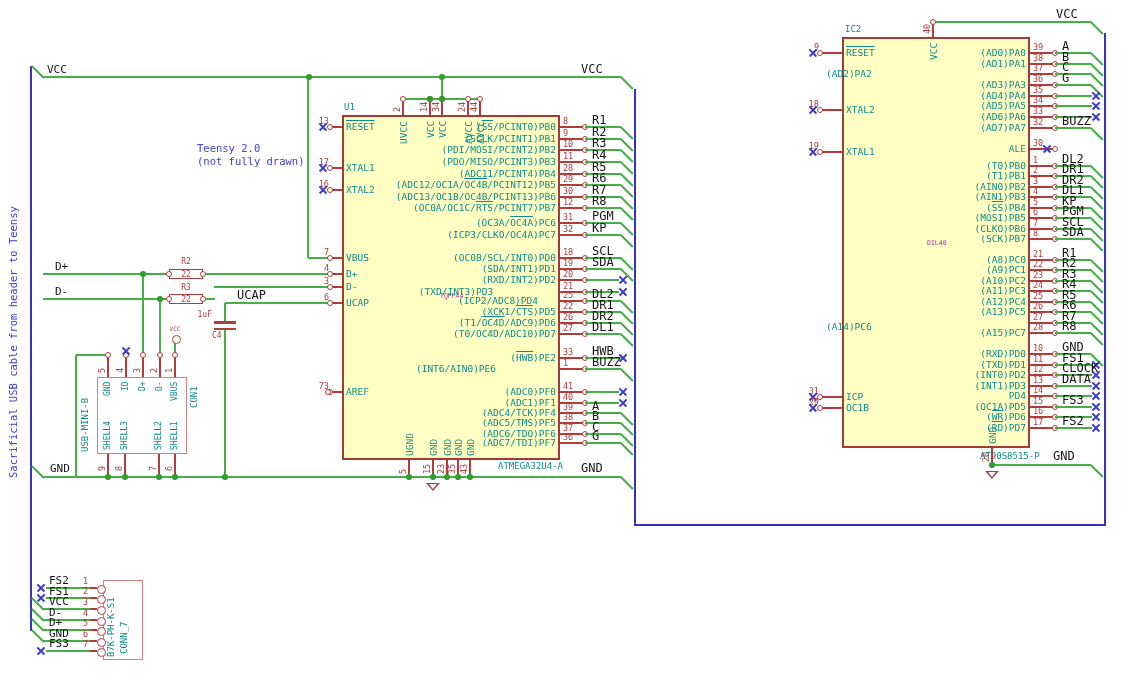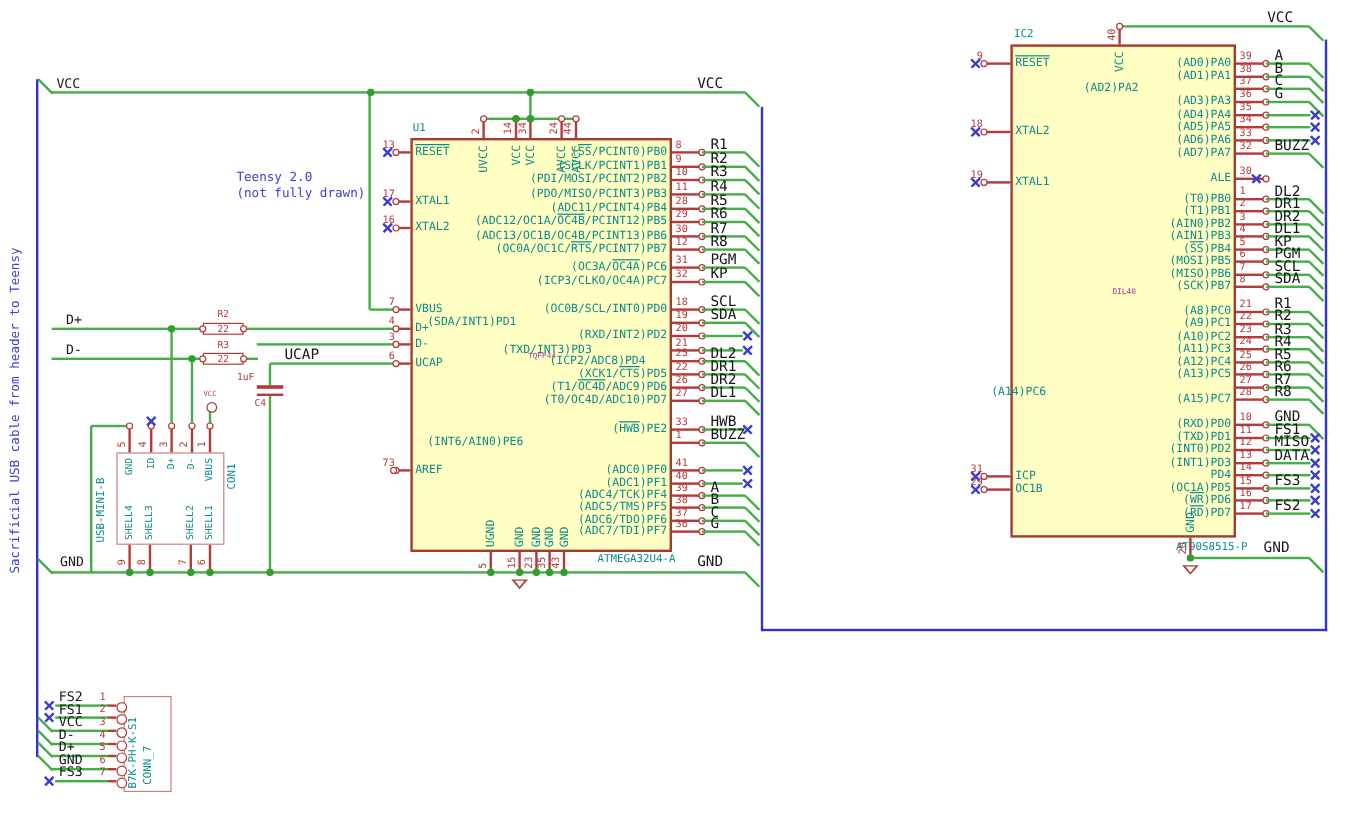--- a/index.html
+++ b/index.html
@@ -197,21 +197,21 @@
       <div class="abs pinline" style="left: 560px; top: 257.25px; width: 25px; height: 1.5px;"></div>
       <div class="abs ring" style="left: 582px; top: 255px;"></div>
       <div class="abs pn" style="left: 563px; top: 248px; width: 20px;">18</div>
       <div class="abs pname" style="left: 356px; top: 253px; width: 200px; text-align: right;">(OC0B/SCL/INT0)PD0</div>
       <div class="abs wire" style="left: 585px; top: 257.25px; width: 36px; height: 1.5px;"></div>
       <div class="abs wire" style="left: 621px; top: 257.25px; width: 17px; height: 1.5px; transform: rotate(45deg); transform-origin: 0px 50%;"></div>
       <div class="abs nl" style="left: 592px; top: 245px;">SCL</div>
       <div class="abs pinline" style="left: 560px; top: 268.25px; width: 25px; height: 1.5px;"></div>
       <div class="abs ring" style="left: 582px; top: 266px;"></div>
       <div class="abs pn" style="left: 563px; top: 259px; width: 20px;">19</div>
-      <div class="abs pname" style="left: 356px; top: 264px; width: 200px; ">(SDA/INT1)PD1</div>
+      <div class="abs pname" style="left: 356px; top: 264px; width: 200px; text-align: right;">(SDA/INT1)PD1</div>
       <div class="abs wire" style="left: 585px; top: 268.25px; width: 36px; height: 1.5px;"></div>
       <div class="abs wire" style="left: 621px; top: 268.25px; width: 17px; height: 1.5px; transform: rotate(45deg); transform-origin: 0px 50%;"></div>
       <div class="abs nl" style="left: 592px; top: 256px;">SDA</div>
       <div class="abs pinline" style="left: 560px; top: 279.25px; width: 25px; height: 1.5px;"></div>
       <div class="abs ring" style="left: 582px; top: 277px;"></div>
       <div class="abs pn" style="left: 563px; top: 270px; width: 20px;">20</div>
       <div class="abs pname" style="left: 356px; top: 275px; width: 200px; text-align: right;">(RXD/INT2)PD2</div>
       <div class="abs wire" style="left: 585px; top: 279.25px; width: 34px; height: 1.5px;"></div>
       <div class="abs ncxm" style="left: 618.5px; top: 275.5px;"></div>
       <div class="abs pinline" style="left: 560px; top: 291.25px; width: 25px; height: 1.5px;"></div>
@@ -251,21 +251,21 @@
       <div class="abs pinline" style="left: 560px; top: 357.25px; width: 25px; height: 1.5px;"></div>
       <div class="abs ring" style="left: 582px; top: 355px;"></div>
       <div class="abs pn" style="left: 563px; top: 348px; width: 20px;">33</div>
       <div class="abs pname" style="left: 356px; top: 353px; width: 200px; text-align: right;">(<span class="ov">HWB</span>)PE2</div>
       <div class="abs wire" style="left: 585px; top: 357.25px; width: 34px; height: 1.5px;"></div>
       <div class="abs ncxm" style="left: 618.5px; top: 353.5px;"></div>
       <div class="abs nl" style="left: 592px; top: 345px;">HWB</div>
       <div class="abs pinline" style="left: 560px; top: 368.25px; width: 25px; height: 1.5px;"></div>
       <div class="abs ring" style="left: 582px; top: 366px;"></div>
       <div class="abs pn" style="left: 563px; top: 359px; width: 20px;">1</div>
-      <div class="abs pname" style="left: 356px; top: 364px; width: 200px; text-align: left;">(INT6/AIN0)PE6</div>
+      <div class="abs pname" style="left: 356px; top: 364px; width: 200px; text-align: center;">(INT6/AIN0)PE6</div>
       <div class="abs wire" style="left: 585px; top: 368.25px; width: 36px; height: 1.5px;"></div>
       <div class="abs wire" style="left: 621px; top: 368.25px; width: 17px; height: 1.5px; transform: rotate(45deg); transform-origin: 0px 50%;"></div>
       <div class="abs nl" style="left: 592px; top: 356px;">BUZZ</div>
       <div class="abs pinline" style="left: 560px; top: 391.25px; width: 25px; height: 1.5px;"></div>
       <div class="abs ring" style="left: 582px; top: 389px;"></div>
       <div class="abs pn" style="left: 563px; top: 382px; width: 20px;">41</div>
       <div class="abs pname" style="left: 356px; top: 387px; width: 200px; text-align: right;">(ADC0)PF0</div>
       <div class="abs wire" style="left: 585px; top: 391.25px; width: 34px; height: 1.5px;"></div>
       <div class="abs ncxm" style="left: 618.5px; top: 387.5px;"></div>
       <div class="abs pinline" style="left: 560px; top: 402.25px; width: 25px; height: 1.5px;"></div>
@@ -376,21 +376,21 @@
       <div class="abs pinline" style="left: 1030px; top: 63.25px; width: 25px; height: 1.5px;"></div>
       <div class="abs ring" style="left: 1052px; top: 61px;"></div>
       <div class="abs pn" style="left: 1033px; top: 54px; width: 20px;">38</div>
       <div class="abs pname" style="left: 826px; top: 59px; width: 200px; text-align: right;">(AD1)PA1</div>
       <div class="abs wire" style="left: 1055px; top: 63.25px; width: 36px; height: 1.5px;"></div>
       <div class="abs wire" style="left: 1091px; top: 63.25px; width: 17px; height: 1.5px; transform: rotate(45deg); transform-origin: 0px 50%;"></div>
       <div class="abs nl" style="left: 1062px; top: 51px;">B</div>
       <div class="abs pinline" style="left: 1030px; top: 73.25px; width: 25px; height: 1.5px;"></div>
       <div class="abs ring" style="left: 1052px; top: 71px;"></div>
       <div class="abs pn" style="left: 1033px; top: 64px; width: 20px;">37</div>
-      <div class="abs pname" style="left: 826px; top: 69px; width: 200px; text-align: center;">(AD2)PA2</div>
+      <div class="abs pname" style="left: 826px; top: 69px; width: 200px; text-align: left;">(AD2)PA2</div>
       <div class="abs wire" style="left: 1055px; top: 73.25px; width: 36px; height: 1.5px;"></div>
       <div class="abs wire" style="left: 1091px; top: 73.25px; width: 17px; height: 1.5px; transform: rotate(45deg); transform-origin: 0px 50%;"></div>
       <div class="abs nl" style="left: 1062px; top: 61px;">C</div>
       <div class="abs pinline" style="left: 1030px; top: 84.25px; width: 25px; height: 1.5px;"></div>
       <div class="abs ring" style="left: 1052px; top: 82px;"></div>
       <div class="abs pn" style="left: 1033px; top: 75px; width: 20px;">36</div>
       <div class="abs pname" style="left: 826px; top: 80px; width: 200px; text-align: right;">(AD3)PA3</div>
       <div class="abs wire" style="left: 1055px; top: 84.25px; width: 36px; height: 1.5px;"></div>
       <div class="abs wire" style="left: 1091px; top: 84.25px; width: 17px; height: 1.5px; transform: rotate(45deg); transform-origin: 0px 50%;"></div>
       <div class="abs nl" style="left: 1062px; top: 72px;">G</div>
@@ -462,21 +462,21 @@
       <div class="abs pinline" style="left: 1030px; top: 217.25px; width: 25px; height: 1.5px;"></div>
       <div class="abs ring" style="left: 1052px; top: 215px;"></div>
       <div class="abs pn" style="left: 1033px; top: 208px; width: 20px;">6</div>
       <div class="abs pname" style="left: 826px; top: 213px; width: 200px; text-align: right;">(MOSI)PB5</div>
       <div class="abs wire" style="left: 1055px; top: 217.25px; width: 36px; height: 1.5px;"></div>
       <div class="abs wire" style="left: 1091px; top: 217.25px; width: 17px; height: 1.5px; transform: rotate(45deg); transform-origin: 0px 50%;"></div>
       <div class="abs nl" style="left: 1062px; top: 205px;">PGM</div>
       <div class="abs pinline" style="left: 1030px; top: 228.25px; width: 25px; height: 1.5px;"></div>
       <div class="abs ring" style="left: 1052px; top: 226px;"></div>
       <div class="abs pn" style="left: 1033px; top: 219px; width: 20px;">7</div>
-      <div class="abs pname" style="left: 826px; top: 224px; width: 200px; text-align: right;">(MISO)PB6</div>
+      <div class="abs pname" style="left: 826px; top: 224px; width: 200px; text-align: right;">(CLKO)PB6</div>
       <div class="abs wire" style="left: 1055px; top: 228.25px; width: 36px; height: 1.5px;"></div>
       <div class="abs wire" style="left: 1091px; top: 228.25px; width: 17px; height: 1.5px; transform: rotate(45deg); transform-origin: 0px 50%;"></div>
       <div class="abs nl" style="left: 1062px; top: 216px;">SCL</div>
       <div class="abs pinline" style="left: 1030px; top: 238.25px; width: 25px; height: 1.5px;"></div>
       <div class="abs ring" style="left: 1052px; top: 236px;"></div>
       <div class="abs pn" style="left: 1033px; top: 229px; width: 20px;">8</div>
       <div class="abs pname" style="left: 826px; top: 234px; width: 200px; text-align: right;">(SCK)PB7</div>
       <div class="abs wire" style="left: 1055px; top: 238.25px; width: 36px; height: 1.5px;"></div>
       <div class="abs wire" style="left: 1091px; top: 238.25px; width: 17px; height: 1.5px; transform: rotate(45deg); transform-origin: 0px 50%;"></div>
       <div class="abs nl" style="left: 1062px; top: 226px;">SDA</div>
@@ -549,21 +549,21 @@
       <div class="abs pname" style="left: 826px; top: 360px; width: 200px; text-align: right;">(TXD)PD1</div>
       <div class="abs wire" style="left: 1055px; top: 364.25px; width: 37px; height: 1.5px;"></div>
       <div class="abs ncxm" style="left: 1091.5px; top: 360.5px;"></div>
       <div class="abs nl" style="left: 1062px; top: 352px;">FS1</div>
       <div class="abs pinline" style="left: 1030px; top: 374.25px; width: 25px; height: 1.5px;"></div>
       <div class="abs ring" style="left: 1052px; top: 372px;"></div>
       <div class="abs pn" style="left: 1033px; top: 365px; width: 20px;">12</div>
       <div class="abs pname" style="left: 826px; top: 370px; width: 200px; text-align: right;">(INT0)PD2</div>
       <div class="abs wire" style="left: 1055px; top: 374.25px; width: 37px; height: 1.5px;"></div>
       <div class="abs ncxm" style="left: 1091.5px; top: 370.5px;"></div>
-      <div class="abs nl" style="left: 1062px; top: 362px;">MISO</div>
+      <div class="abs nl" style="left: 1062px; top: 362px;">CLOCK</div>
       <div class="abs pinline" style="left: 1030px; top: 385.25px; width: 25px; height: 1.5px;"></div>
       <div class="abs ring" style="left: 1052px; top: 383px;"></div>
       <div class="abs pn" style="left: 1033px; top: 376px; width: 20px;">13</div>
       <div class="abs pname" style="left: 826px; top: 381px; width: 200px; text-align: right;">(INT1)PD3</div>
       <div class="abs wire" style="left: 1055px; top: 385.25px; width: 37px; height: 1.5px;"></div>
       <div class="abs ncxm" style="left: 1091.5px; top: 381.5px;"></div>
       <div class="abs nl" style="left: 1062px; top: 373px;">DATA</div>
       <div class="abs pinline" style="left: 1030px; top: 395.25px; width: 25px; height: 1.5px;"></div>
       <div class="abs ring" style="left: 1052px; top: 393px;"></div>
       <div class="abs pn" style="left: 1033px; top: 386px; width: 20px;">14</div>

